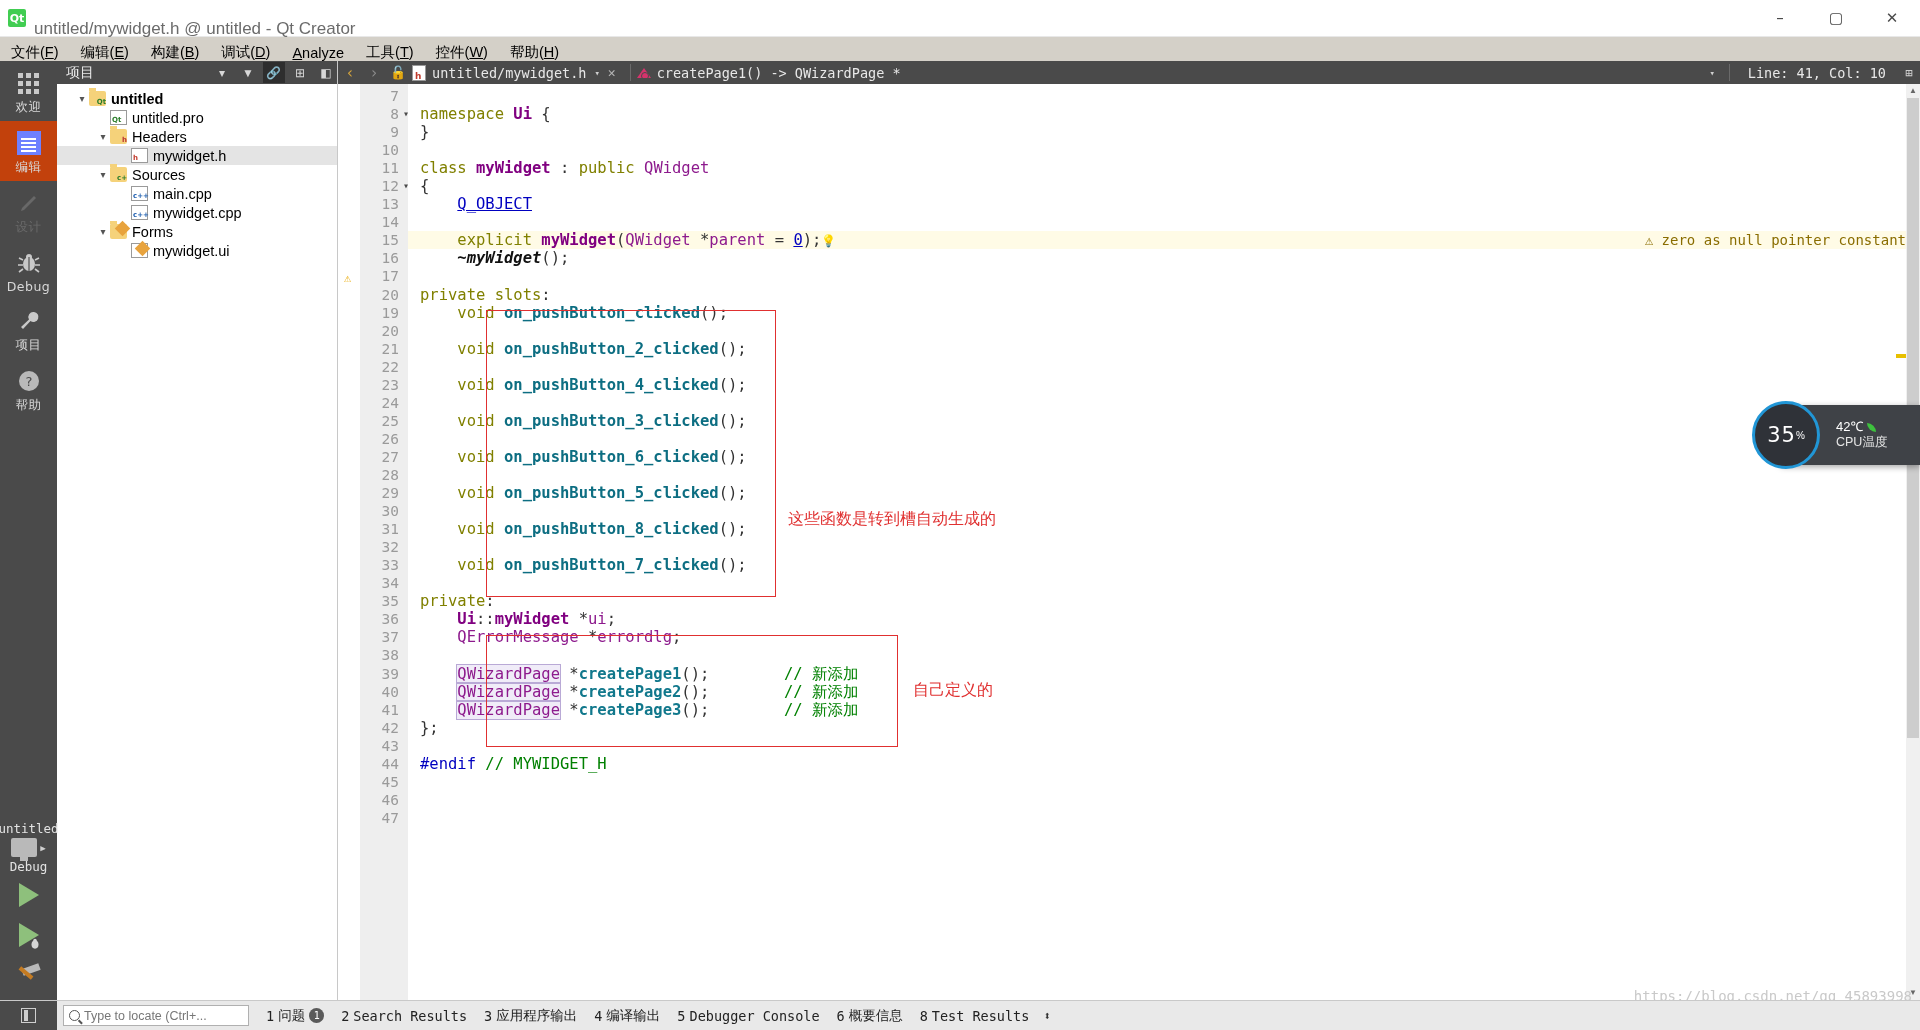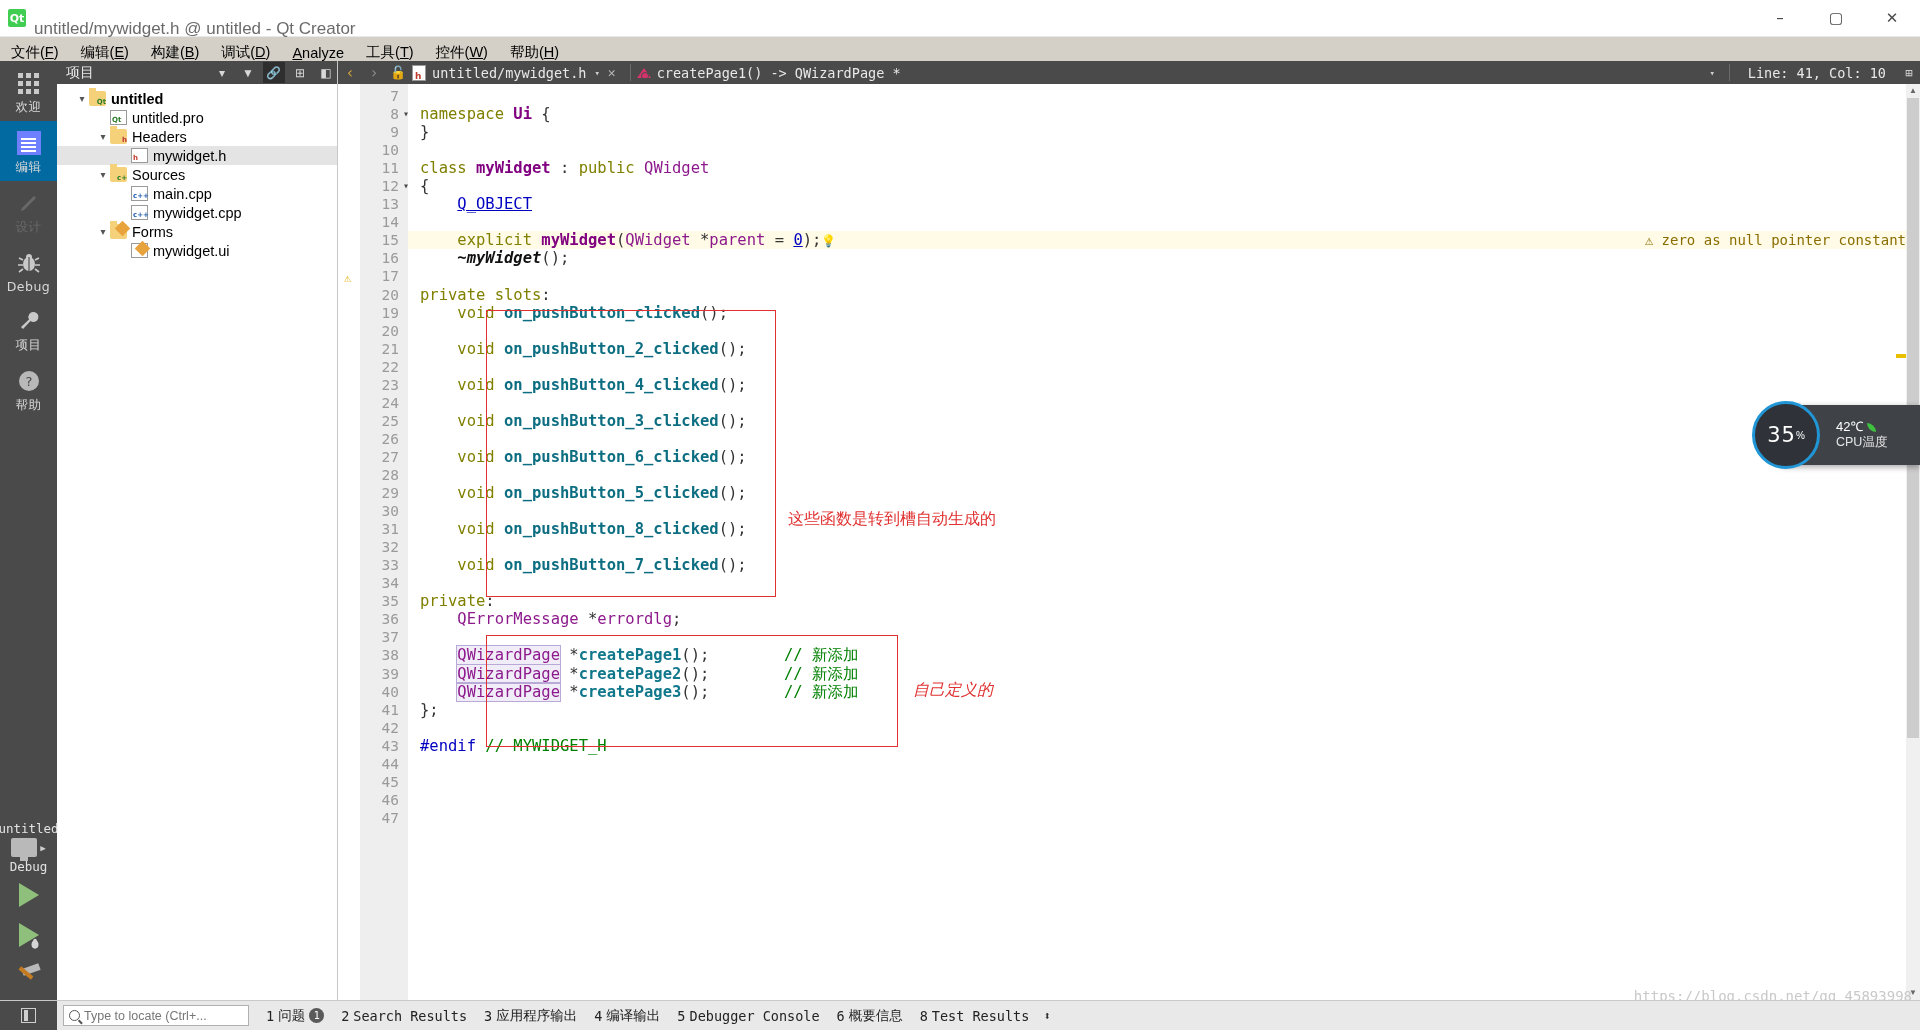--- a/index.html
+++ b/index.html
@@ -47,21 +47,21 @@
   .modebar {
     width: 57px; background: #4a4a4a; color: #cfcfcf;
     display: flex; flex-direction: column; align-items: center;
     font-family: "DejaVu Sans Mono", monospace;
     position: relative;
   }
   .mode {
     width: 57px; padding: 9px 0 5px; display:flex; flex-direction:column;
     align-items:center; gap:3px;
   }
-  .mode.active { background: #0369a1; }
+  .mode.active { background: #c2410c; }
   .mode.disabled { opacity: .45; }
   .mode-label { font-size: 12.5px; letter-spacing: .5px; color: #d8d8d8;
     font-family: "DejaVu Sans", sans-serif; }
   .mode.disabled .mode-label { color:#8d8d8d; }
   .mode-ico { width: 26px; height: 26px; display:flex; align-items:center; justify-content:center; }
 
   .grid-ico { display:grid; grid-template-columns: repeat(3,5px); grid-template-rows: repeat(3,5px); gap:3px; }
   .grid-ico i { background:#c9c9c9; display:block; }
 
   .edit-ico { width:24px;height:24px;background:#6e80ff;display:flex;align-items:center;justify-content:center;}
@@ -491,33 +491,34 @@
             <div class="ln">&nbsp;</div>
             <div class="ln">    <span class="kw">void</span> <span class="fn">on_pushButton_6_clicked</span><span class="pun">();</span></div>
             <div class="ln">&nbsp;</div>
             <div class="ln">    <span class="kw">void</span> <span class="fn">on_pushButton_5_clicked</span><span class="pun">();</span></div>
             <div class="ln">&nbsp;</div>
             <div class="ln">    <span class="kw">void</span> <span class="fn">on_pushButton_8_clicked</span><span class="pun">();</span></div>
             <div class="ln">&nbsp;</div>
             <div class="ln">    <span class="kw">void</span> <span class="fn">on_pushButton_7_clicked</span><span class="pun">();</span></div>
             <div class="ln">&nbsp;</div>
             <div class="ln"><span class="kw">private</span><span class="pun">:</span></div>
+            <div class="ln">    <span class="typ">Ui</span><span class="pun">::</span><span class="typ">myWidget</span> <span class="pun">*</span><span class="cls">ui</span><span class="pun">;</span></div>
             <div class="ln">    <span class="cls">QErrorMessage</span> <span class="pun">*</span><span class="cls">errordlg</span><span class="pun">;</span></div>
             <div class="ln">&nbsp;</div>
             <div class="ln">    <span class="occ cls">QWizardPage</span> <span class="pun">*</span><span class="fn2">createPage1</span><span class="pun">();</span>        <span class="cmt">// 新添加</span></div>
             <div class="ln">    <span class="occ cls">QWizardPage</span> <span class="pun">*</span><span class="fn2">createPage2</span><span class="pun">();</span>        <span class="cmt">// 新添加</span></div>
             <div class="ln">    <span class="occ cls">QWizardPage</span> <span class="pun">*</span><span class="fn2">createPage3</span><span class="pun">();</span>        <span class="cmt">// 新添加</span></div>
             <div class="ln"><span class="pun">};</span></div>
             <div class="ln">&nbsp;</div>
             <div class="ln"><span class="macro" style="text-decoration:none;color:#0000c0">#endif</span> <span class="cmt">// MYWIDGET_H</span></div>
             <div class="ln">&nbsp;</div>
             <div class="annbox" style="left:78px; top:226px; width:290px; height:287px;"></div>
             <div class="anntext" style="left:380px; top:425px;">这些函数是转到槽自动生成的</div>
             <div class="annbox" style="left:78px; top:551px; width:412px; height:112px;"></div>
-            <div class="anntext" style="left:505px; top:596px;font-style:italic;">自己定义的</div>
+            <div class="anntext" style="left:505px; top:596px;">自己定义的</div>
           </div>
 
         <div class="vscroll">
           <div class="arrowbox" style="top:0">▲</div>
           <div class="thumb" style="top:14px; height:640px;"></div>
           <div class="arrowbox" style="bottom:0">▼</div>
         </div>
         <div class="marker-yellow" style="top:270px"></div>
       </div>
     </div>

